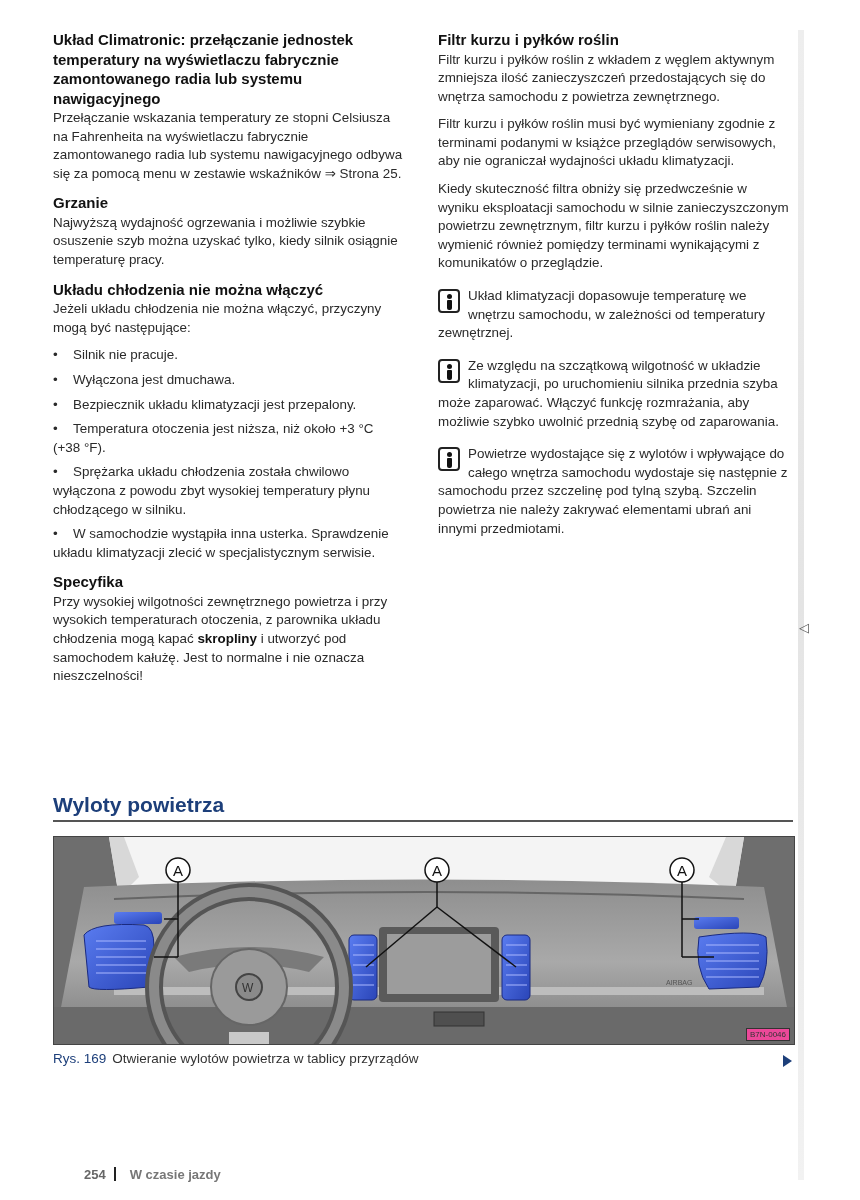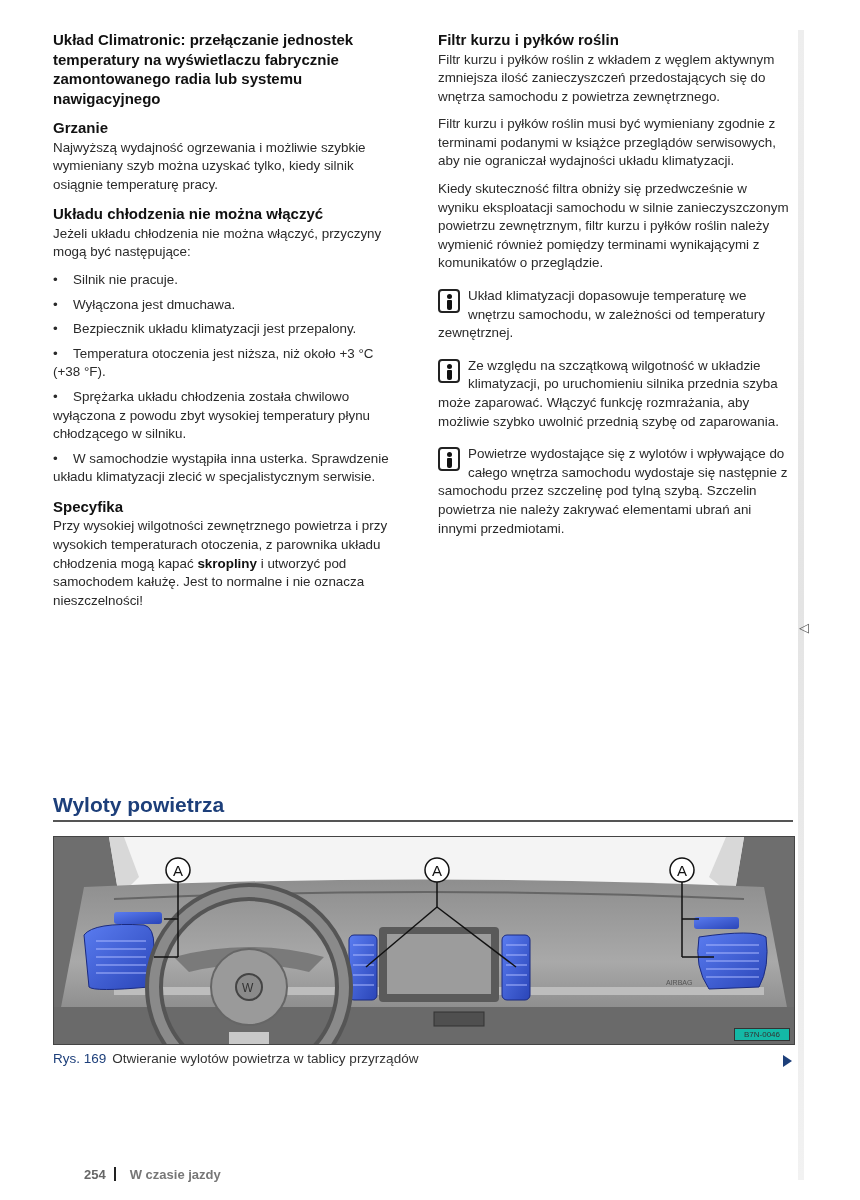--- a/index.html
+++ b/index.html
@@ -17,43 +17,44 @@
   .note { position:relative; margin:14px 0 10px 0; }
   .info-icon { float:left; width:22px; height:24px; border:2px solid #222; border-radius:4px;
                margin:2px 8px 0 0; position:relative; box-sizing:border-box; }
   .info-icon::before { content:""; position:absolute; left:7px; top:3px; width:5px; height:5px; border-radius:50%; background:#111; }
   .info-icon::after { content:""; position:absolute; left:7px; top:9px; width:5px; height:10px; background:#111; border-radius:1px 1px 2px 2px; }
   .note p { margin:0; }
   b.kw { color:#111; }
   .h2 { position:absolute; left:53px; top:793px; font-size:21px; font-weight:bold; color:#1d3f7a; }
   .h2rule { position:absolute; left:53px; top:820px; width:740px; height:2px; background:#555; }
   .figure { position:absolute; left:53px; top:836px; width:740px; height:207px; border:1px solid #444; overflow:hidden; background:#d8d8d8; }
-  .fig-code { position:absolute; right:4px; bottom:3px; font-size:8px; border:1px solid #333; background:#14b8a6; padding:1px 9px; color:#333; }
+  .fig-code { position:absolute; right:4px; bottom:3px; font-size:8px; border:1px solid #333; background:#ec4899; padding:1px 3px; color:#333; }
   .caption { position:absolute; left:53px; top:1051px; font-size:13.5px; color:#333; }
   .caption .num { font-weight:normal; color:#1d3f7a; margin-right:6px; }
   .next-arrow { position:absolute; left:783px; top:1055px; width:0; height:0; border-top:6px solid transparent; border-bottom:6px solid transparent; border-left:9px solid #1d3f7a; }
   .cont-arrow { position:absolute; left:799px; top:620px; font-size:13px; color:#555; }
   .edge-strip { position:absolute; left:798px; top:30px; width:6px; height:1150px; background:linear-gradient(#eee,#e4e4e4,#f2f2f2); }
   .footer { position:absolute; left:84px; top:1167px; font-size:13px; color:#555; }
   .footer .pg { font-weight:bold; color:#666; }
   .footer .bar { display:inline-block; width:2px; height:14px; background:#222; vertical-align:-2px; margin:0 14px 0 8px; }
   .footer .chap { font-weight:bold; color:#777; }
 </style>
 </head>
 <body>
 
 <div class="edge-strip"></div>
 
 <div class="col left">
   <div>
     <h3>Układ Climatronic: przełączanie jednostek temperatury na wyświetlaczu fabrycznie zamontowanego radia lub systemu nawigacyjnego</h3>
+    <p>Przełączanie wskazania temperatury ze stopni Celsiusza na Fahrenheita na wyświetlaczu fabrycznie zamontowanego radia lub systemu nawigacyjnego odbywa się za pomocą menu w zestawie wskaźników ⇒ Strona 25.</p>
   </div>
   <div class="sec">
     <h3>Grzanie</h3>
-    <p>Najwyższą wydajność ogrzewania i możliwie szybkie wymieniany szyb można uzyskać tylko, kiedy silnik osiągnie temperaturę pracy.</p>
+    <p>Najwyższą wydajność ogrzewania i możliwie szybkie osuszenie szyb można uzyskać tylko, kiedy silnik osiągnie temperaturę pracy.</p>
   </div>
   <div class="sec">
     <h3>Układu chłodzenia nie można włączyć</h3>
     <p>Jeżeli układu chłodzenia nie można włączyć, przyczyny mogą być następujące:</p>
     <ul class="bul">
       <li><span class="dot">•</span><span>Silnik nie pracuje.</span></li>
       <li><span class="dot">•</span><span>Wyłączona jest dmuchawa.</span></li>
       <li><span class="dot">•</span><span>Bezpiecznik układu klimatyzacji jest przepalony.</span></li>
       <li><span class="dot">•</span><span>Temperatura otoczenia jest niższa, niż około +3 °C (+38 °F).</span></li>
       <li><span class="dot">•</span><span>Sprężarka układu chłodzenia została chwilowo wyłączona z powodu zbyt wysokiej temperatury płynu chłodzącego w silniku.</span></li>

